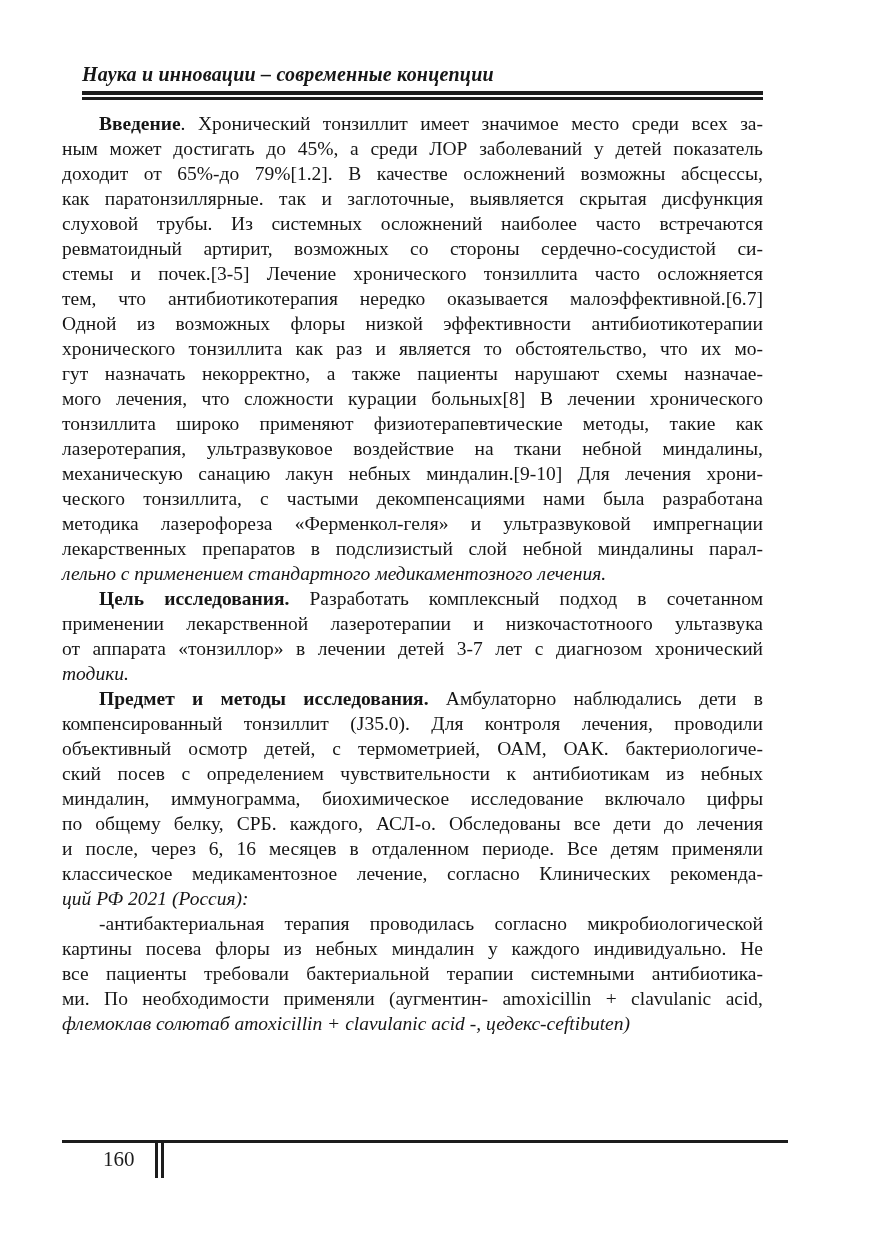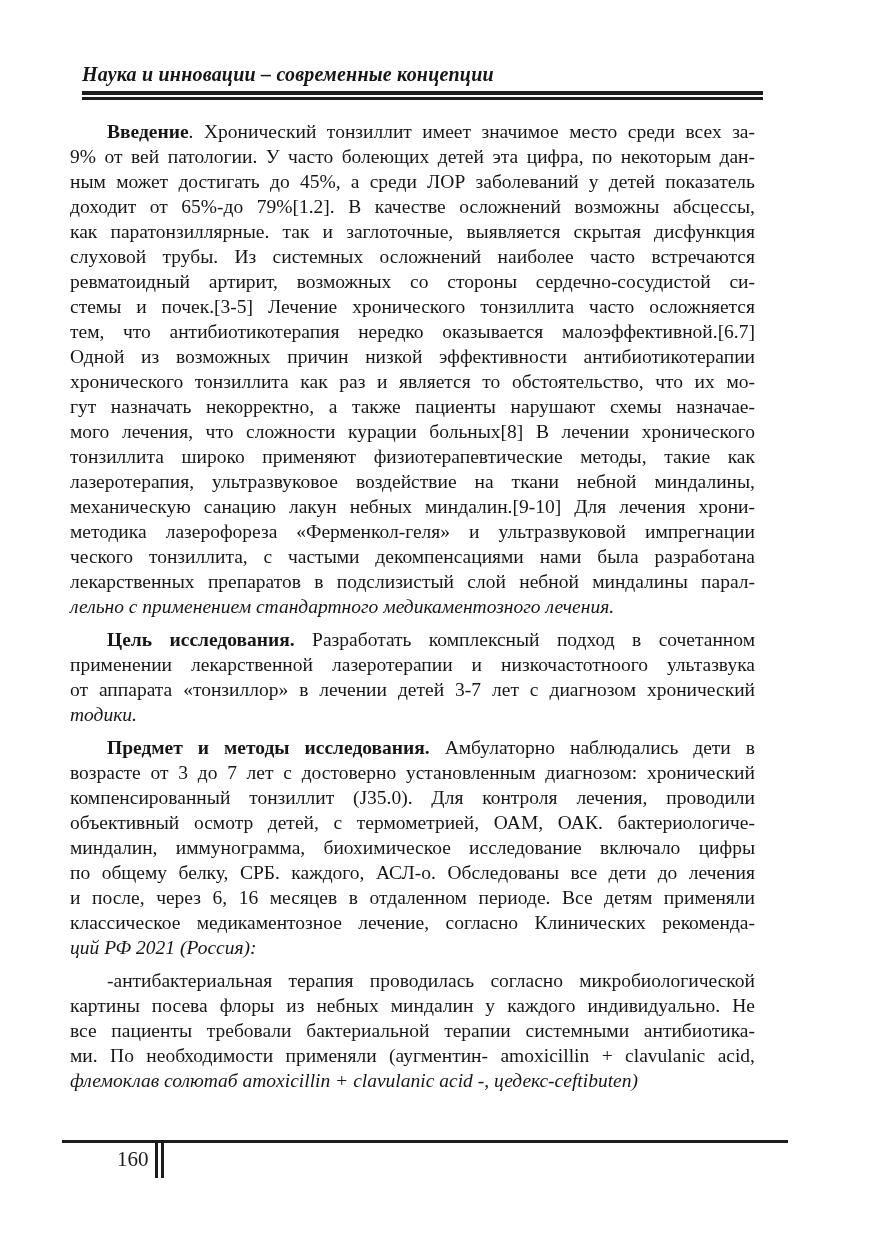--- a/index.html
+++ b/index.html
@@ -35,41 +35,41 @@
   }
   
   .article-body {
     position: absolute;
     left: 62px;
     top: 111px;
     width: 701px;
     font-size: 19.5px;
     line-height: 25px;
   }
-  .paragraph { margin: 8px; }
+  .paragraph { margin: 0; }
   .line {
     text-align: justify;
     text-align-last: justify;
     white-space: normal;
   }
   .line.first { text-indent: 37px; }
   .line.last  { text-align-last: left; font-style: italic; }
   .line b { font-weight: bold; }
   
   .footer-rule {
     position: absolute;
     left: 62px;
     top: 1140px;
     width: 726px;
     height: 3px;
     background: #1c1c1c;
   }
   .page-number {
     position: absolute;
-    left: 117px;
+    left: 103px;
     top: 1147px;
     font-size: 21px;
     color: #1c1c1c;
   }
   .footer-double-bar {
     position: absolute;
     left: 155px;
     top: 1141px;
     width: 3px;
     height: 37px;
@@ -83,51 +83,50 @@
 <div class="page">
 
   <div class="header">
     <div class="running-title">Наука и инновации – современные концепции</div>
     <div class="header-rule"></div>
   </div>
 
   <div class="article-body">
       <div class="paragraph">
         <div class="line first"><b>Введение</b>. Хронический тонзиллит имеет значимое место среди всех за-</div>
-        <div class="line">9% от вей патологии. У часто болеющих детей эта цифра, по некоторым дан-</div>
         <div class="line">ным может достигать до 45%, а среди ЛОР заболеваний у детей показатель</div>
         <div class="line">доходит от 65%-до 79%[1.2]. В качестве осложнений возможны абсцессы,</div>
         <div class="line">как паратонзиллярные. так и заглоточные, выявляется скрытая дисфункция</div>
         <div class="line">слуховой трубы. Из системных осложнений наиболее часто встречаются</div>
         <div class="line">ревматоидный артирит, возможных со стороны сердечно-сосудистой си-</div>
         <div class="line">стемы и почек.[3-5] Лечение хронического тонзиллита часто осложняется</div>
         <div class="line">тем, что антибиотикотерапия нередко оказывается малоэффективной.[6.7]</div>
-        <div class="line">Одной из возможных причин низкой эффективности антибиотикотерапии</div>
+        <div class="line">Одной из возможных флоры низкой эффективности антибиотикотерапии</div>
         <div class="line">хронического тонзиллита как раз и является то обстоятельство, что их мо-</div>
         <div class="line">гут назначать некорректно, а также пациенты нарушают схемы назначае-</div>
         <div class="line">мого лечения, что сложности курации больных[8] В лечении хронического</div>
         <div class="line">тонзиллита широко применяют физиотерапевтические методы, такие как</div>
         <div class="line">лазеротерапия, ультразвуковое воздействие на ткани небной миндалины,</div>
         <div class="line">механическую санацию лакун небных миндалин.[9-10] Для лечения хрони-</div>
+        <div class="line">ческого тонзиллита, с частыми декомпенсациями нами была разработана</div>
         <div class="line">методика лазерофореза «Ферменкол-геля» и ультразвуковой импрегнации</div>
-        <div class="line">ческого тонзиллита, с частыми декомпенсациями нами была разработана</div>
         <div class="line">лекарственных препаратов в подслизистый слой небной миндалины парал-</div>
         <div class="line last">лельно с применением стандартного медикаментозного лечения.</div>
       </div>
       <div class="paragraph">
         <div class="line first"><b>Цель исследования.</b> Разработать комплексный подход в сочетанном</div>
         <div class="line">применении лекарственной лазеротерапии и низкочастотноого ультазвука</div>
         <div class="line">от аппарата «тонзиллор» в лечении детей 3-7 лет с диагнозом хронический</div>
         <div class="line last">тодики.</div>
       </div>
       <div class="paragraph">
         <div class="line first"><b>Предмет и методы исследования.</b> Амбулаторно наблюдались дети в</div>
-        <div class="line">возрасте от 3 до 7 лет с достоверно установленным диагнозом: хронический</div>
         <div class="line">компенсированный тонзиллит (J35.0). Для контроля лечения, проводили</div>
         <div class="line">объективный осмотр детей, с термометрией, ОАМ, ОАК. бактериологиче-</div>
+        <div class="line">ский посев с определением чувствительности к антибиотикам из небных</div>
         <div class="line">миндалин, иммунограмма, биохимическое исследование включало цифры</div>
         <div class="line">по общему белку, СРБ. каждого, АСЛ-о. Обследованы все дети до лечения</div>
         <div class="line">и после, через 6, 16 месяцев в отдаленном периоде. Все детям применяли</div>
         <div class="line">классическое медикаментозное лечение, согласно Клинических рекоменда-</div>
         <div class="line last">ций РФ 2021 (Россия):</div>
       </div>
       <div class="paragraph">
         <div class="line first">-антибактериальная терапия проводилась согласно микробиологической</div>
         <div class="line">картины посева флоры из небных миндалин у каждого индивидуально. Не</div>
         <div class="line">все пациенты требовали бактериальной терапии системными антибиотика-</div>

